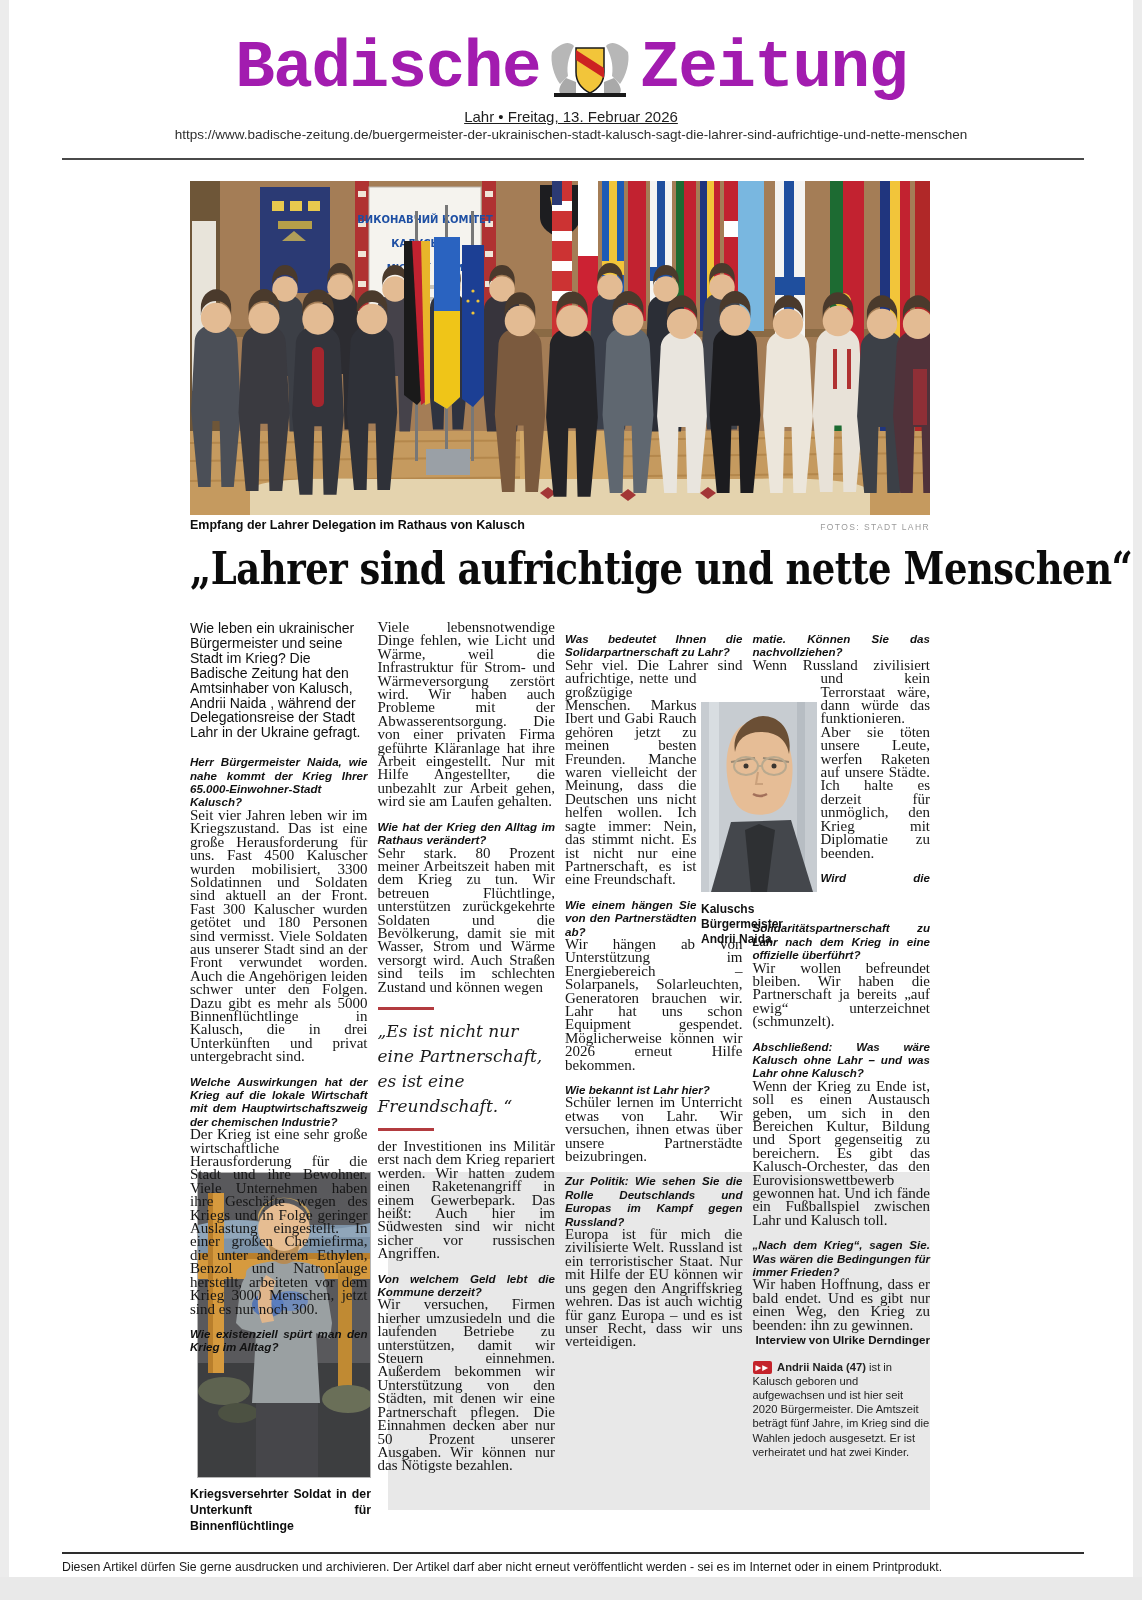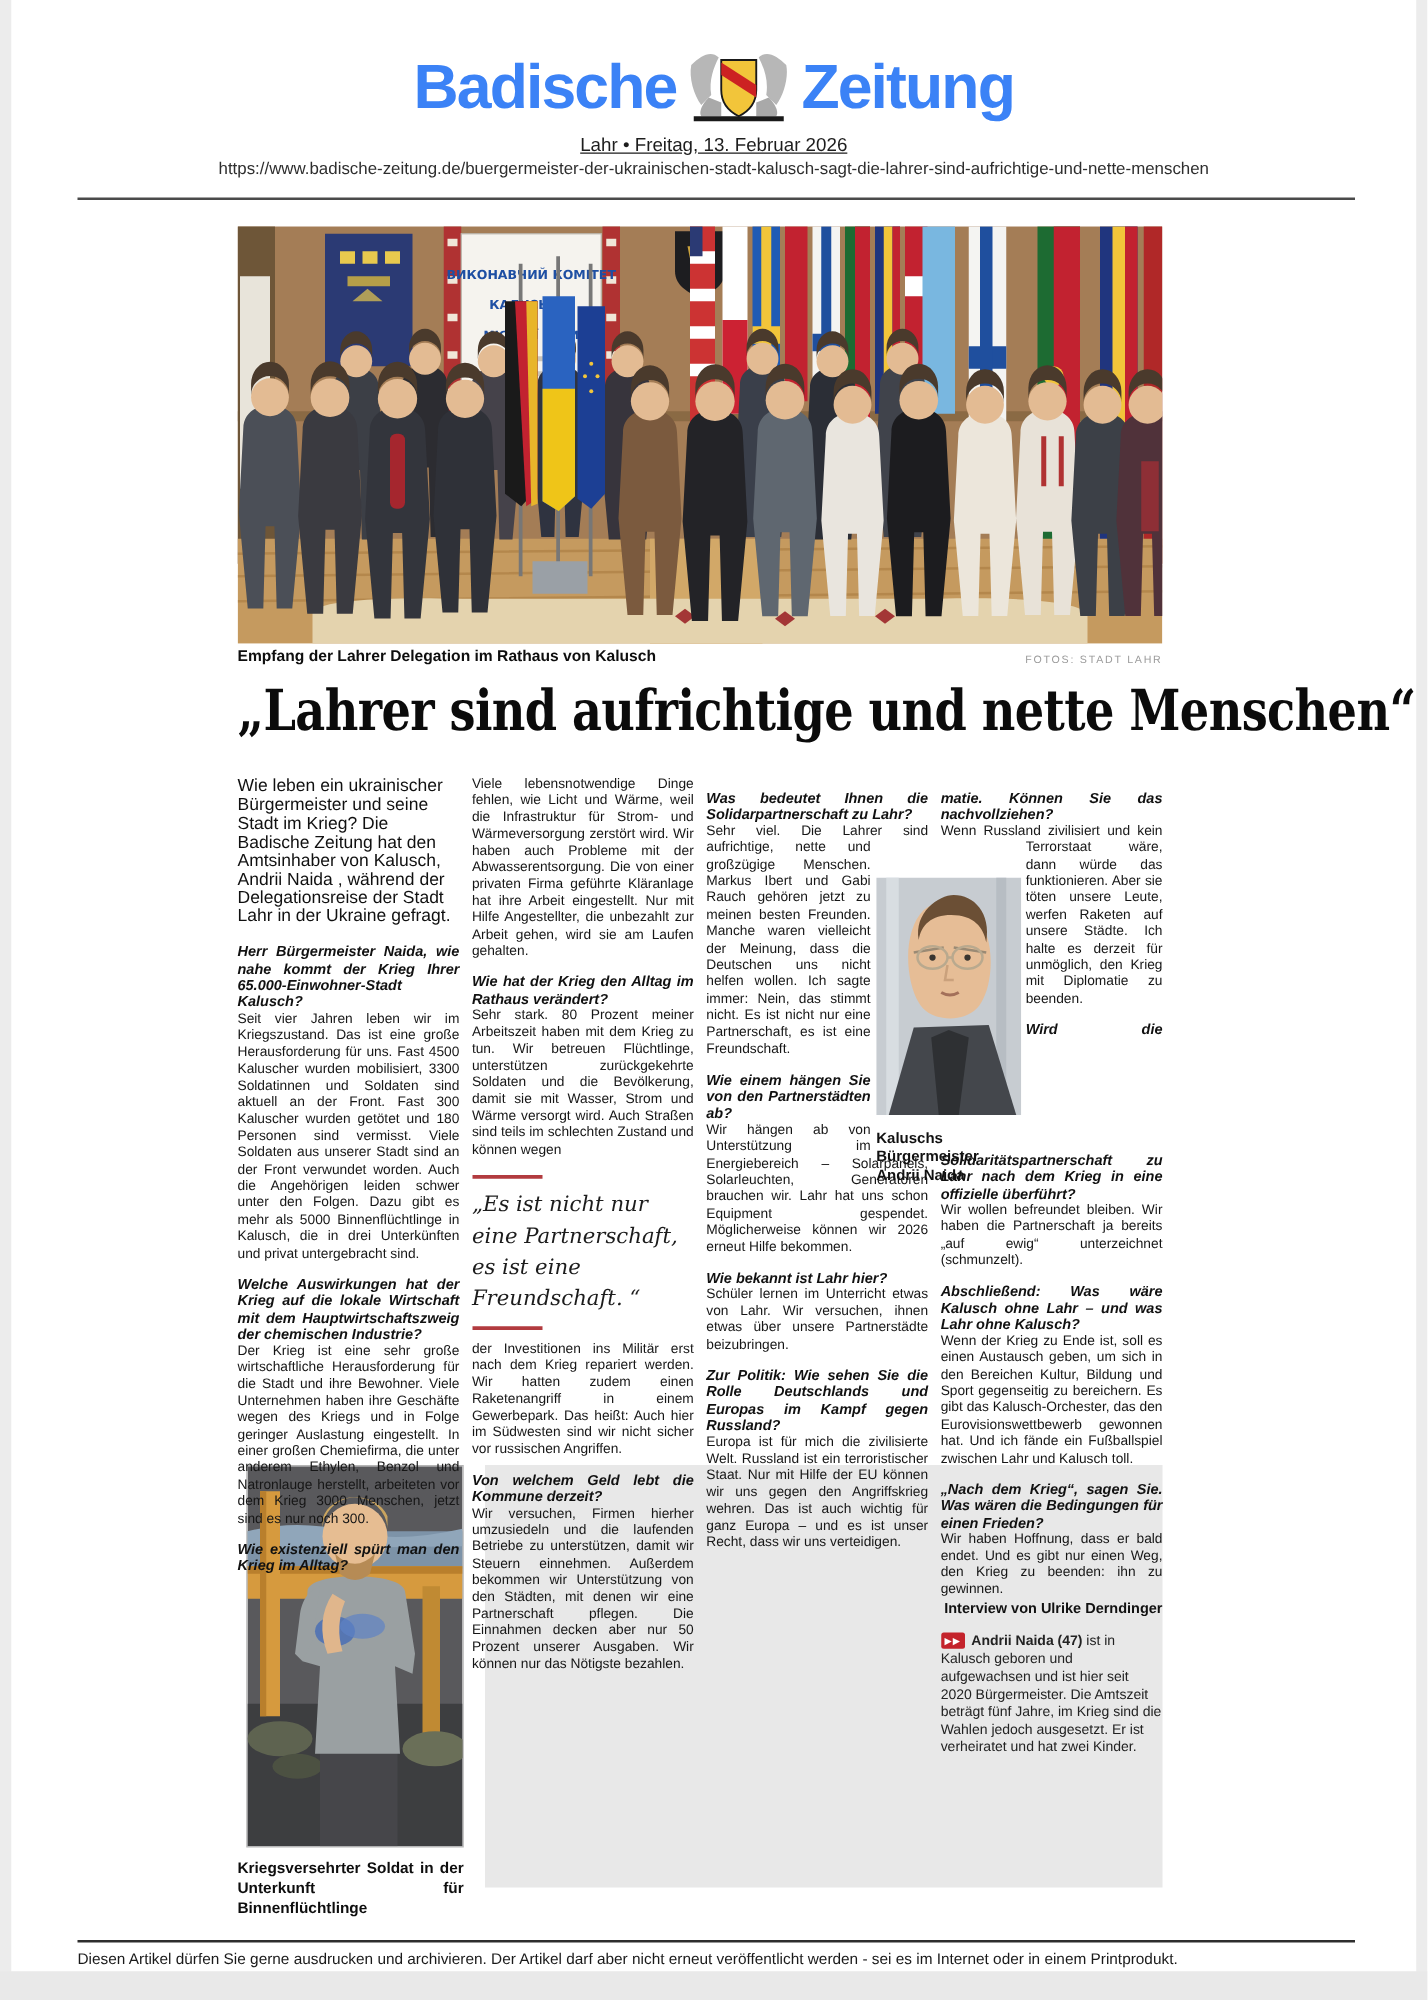--- a/index.html
+++ b/index.html
@@ -4,21 +4,21 @@
 <style>
   html,body{margin:0;padding:0;}
   body{width:1142px;height:1600px;position:relative;background:#fff;color:#111;
        font-family:"Liberation Sans",sans-serif;overflow:hidden;}
   .edge-l{position:absolute;left:0;top:0;width:9px;height:1600px;background:#ececec;}
   .edge-r{position:absolute;left:1133px;top:0;width:9px;height:1600px;background:#ececec;}
   .edge-b{position:absolute;left:0;top:1577px;width:1142px;height:23px;background:#e9e9e9;}
 
   
   .masthead{position:absolute;left:0;top:38px;width:1142px;display:flex;justify-content:center;align-items:center;gap:4px;}
-  .mast-word{font-family:Liberation Sans, sans-serif;font-weight:bold;font-size:50px;letter-spacing:-1.5px;color:#3b82f6;line-height:60px;}
+  .mast-word{font-family:Liberation Mono, monospace;font-weight:bold;font-size:66px;letter-spacing:-1.5px;color:#a21caf;line-height:60px;}
   .crest{width:88px;height:62px;margin:0 2px;}
   .dateline{position:absolute;left:0;top:108px;width:1142px;text-align:center;font-size:15px;color:#1d1d1d;text-decoration:underline;}
   .url{position:absolute;left:0;top:127px;width:1142px;text-align:center;font-size:13.5px;color:#2e2e2e;}
   .rule-top{position:absolute;left:62px;top:158px;width:1022px;height:2px;background:#4a4a4a;}
 
   
   .lead-photo{position:absolute;left:190px;top:181px;width:740px;height:334px;overflow:hidden;}
   .lead-caption-row{position:absolute;left:190px;top:518px;width:740px;display:flex;justify-content:space-between;align-items:flex-start;}
   .lead-caption{font-weight:bold;font-size:12.5px;color:#0e0e0e;}
   .credit{font-size:8.5px;color:#9b9b9b;letter-spacing:1.4px;margin-top:4px;}
@@ -30,21 +30,21 @@
   
   .headline{position:absolute;left:190px;top:541px;width:740px;text-align:center;white-space:nowrap;
             font-family:"DejaVu Serif",serif;font-weight:bold;font-size:37px;letter-spacing:-0.5px;color:#0b0b0b;
             transform:scaleY(1.22);transform-origin:center top;}
 
   
   .galley{position:absolute;left:190px;top:621px;width:740px;display:flex;gap:10px;}
   .col{flex:0 0 177.5px;width:177.5px;position:relative;}
   .lede{font-size:14px;line-height:14.9px;margin:0 0 15px;color:#101010;}
   .q{font-weight:bold;font-style:italic;font-size:11.6px;line-height:13.4px;margin:11px 0 0;text-align:justify;hyphens:auto;-webkit-hyphens:auto;}
-  .a{font-family:Liberation Sans, sans-serif;font-size:11px;line-height:13.4px;margin:0;text-align:justify;hyphens:auto;-webkit-hyphens:auto;color:#161616;}
+  .a{font-family:Liberation Serif, serif;font-size:15px;line-height:13.4px;margin:0;text-align:justify;hyphens:auto;-webkit-hyphens:auto;color:#161616;}
   .pullquote{margin:13px 0 9px;}
   .qrule{width:56px;height:3px;background:#b23b3f;}
   .qtext{font-family:"DejaVu Serif",serif;font-style:italic;font-size:17px;line-height:25px;margin:9px 0;color:#1c1c1c;}
   .byline{font-weight:bold;font-size:11.6px;line-height:13.4px;text-align:right;margin-top:1px;}
   .infobox{margin-top:13px;font-size:11.2px;line-height:14.2px;color:#222;}
   .marker{display:inline-block;background:#c4232b;color:#fff;font-size:7.5px;line-height:9px;padding:2px 3px;border-radius:2px;letter-spacing:1px;margin-right:5px;vertical-align:1px;}
   .ibold{font-weight:bold;}
   .wrap-r{float:right;width:46px;height:292px;shape-outside:inset(60px 0 0 0);}
   .wrap-l{float:left;width:68px;height:300px;shape-outside:inset(60px 0 0 0);}
 
@@ -342,21 +342,21 @@
   </div>
   <div class="col">
     <div class="wrap-l"></div>
     <div>
         <div class="q">matie. Können Sie das nachvollziehen?</div>
         <div class="a">Wenn Russland zivilisiert und kein Terrorstaat wäre, dann würde das funktionieren. Aber sie töten unsere Leute, werfen Raketen auf unsere Städte. Ich halte es derzeit für unmöglich, den Krieg mit Diplomatie zu beenden.</div>
         <div class="q">Wird die Solidaritätspartnerschaft zu Lahr nach dem Krieg in eine offizielle überführt?</div>
         <div class="a">Wir wollen befreundet bleiben. Wir haben die Partnerschaft ja bereits „auf ewig“ unterzeichnet (schmunzelt).</div>
         <div class="q">Abschließend: Was wäre Kalusch ohne Lahr – und was Lahr ohne Kalusch?</div>
         <div class="a">Wenn der Krieg zu Ende ist, soll es einen Austausch geben, um sich in den Bereichen Kultur, Bildung und Sport gegenseitig zu bereichern. Es gibt das Kalusch-Orchester, das den Eurovisionswettbewerb gewonnen hat. Und ich fände ein Fußballspiel zwischen Lahr und Kalusch toll.</div>
-        <div class="q">„Nach dem Krieg“, sagen Sie. Was wären die Bedingungen für einen Frieden?</div>
+        <div class="q">„Nach dem Krieg“, sagen Sie. Was wären die Bedingungen für immer Frieden?</div>
         <div class="a">Wir haben Hoffnung, dass er bald endet. Und es gibt nur einen Weg, den Krieg zu beenden: ihn zu gewinnen.</div>
         <div class="byline">Interview von Ulrike Derndinger</div>
         <div class="infobox"><div class="marker" style="display: inline-block;">▶▶</div><span class="ibold">Andrii Naida (47)</span><span> ist in Kalusch geboren und aufgewachsen und ist hier seit 2020 Bürgermeister. Die Amtszeit beträgt fünf Jahre, im Krieg sind die Wahlen jedoch ausgesetzt. Er ist verheiratet und hat zwei Kinder.</span></div>
       </div>
   </div>
 </div>
 
 <div class="portrait">
   <svg viewBox="0 0 116 190" width="116" height="190">
     <rect x="0" y="0" width="116" height="190" fill="#c7ccd1"></rect>

